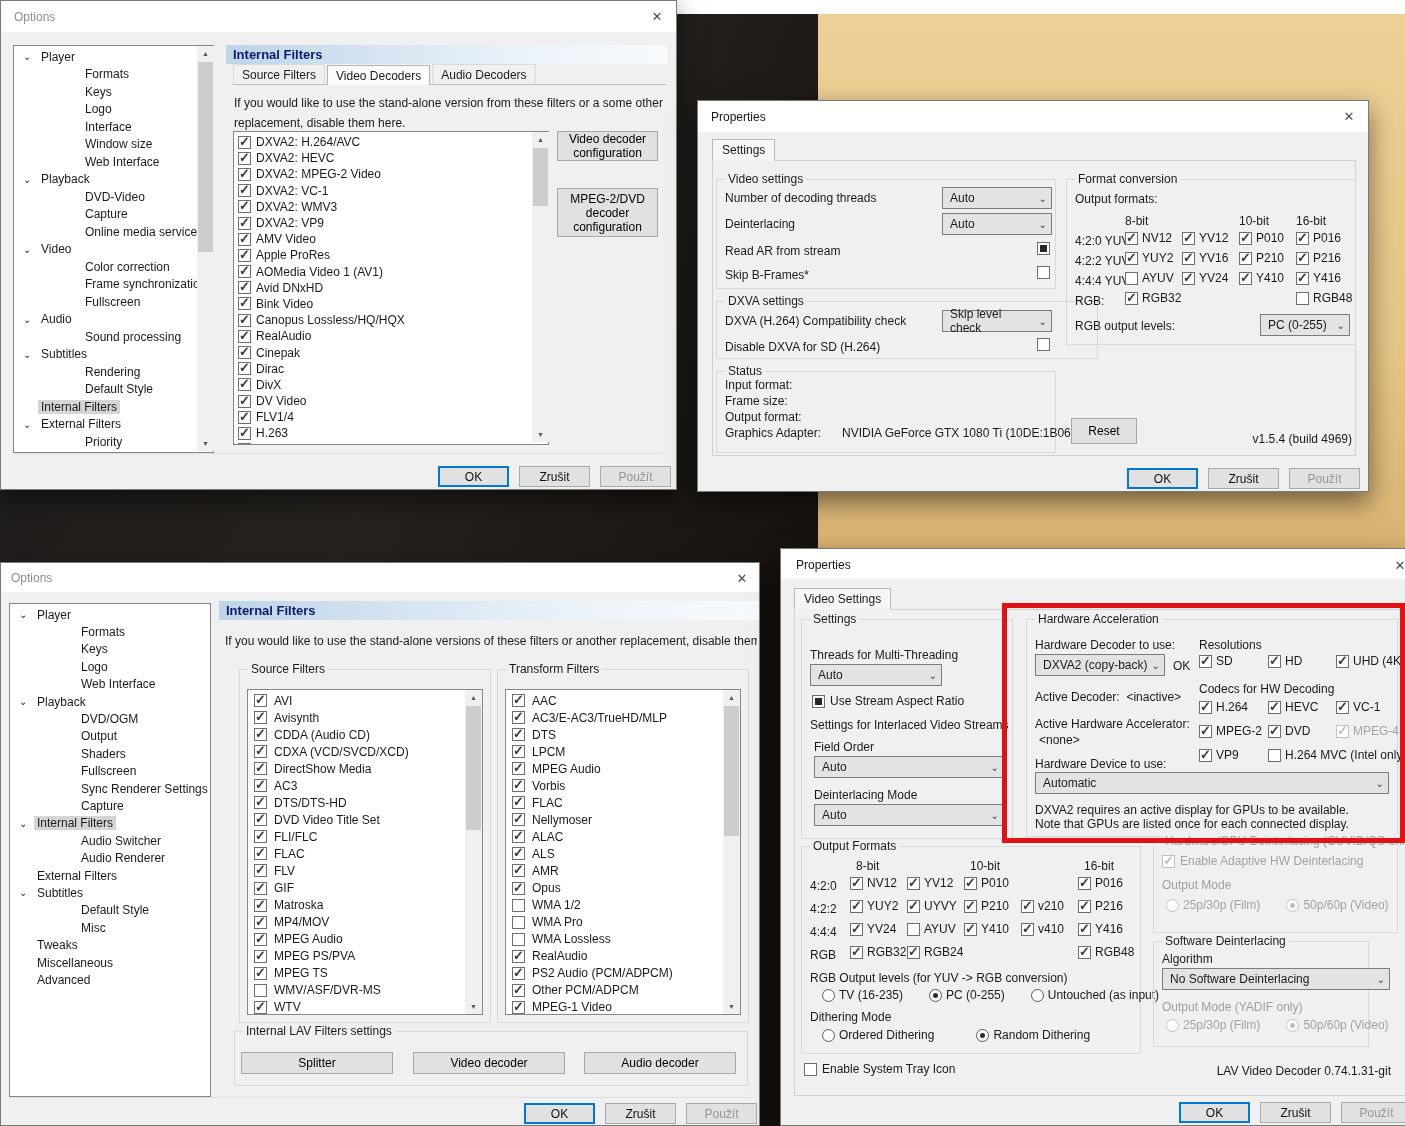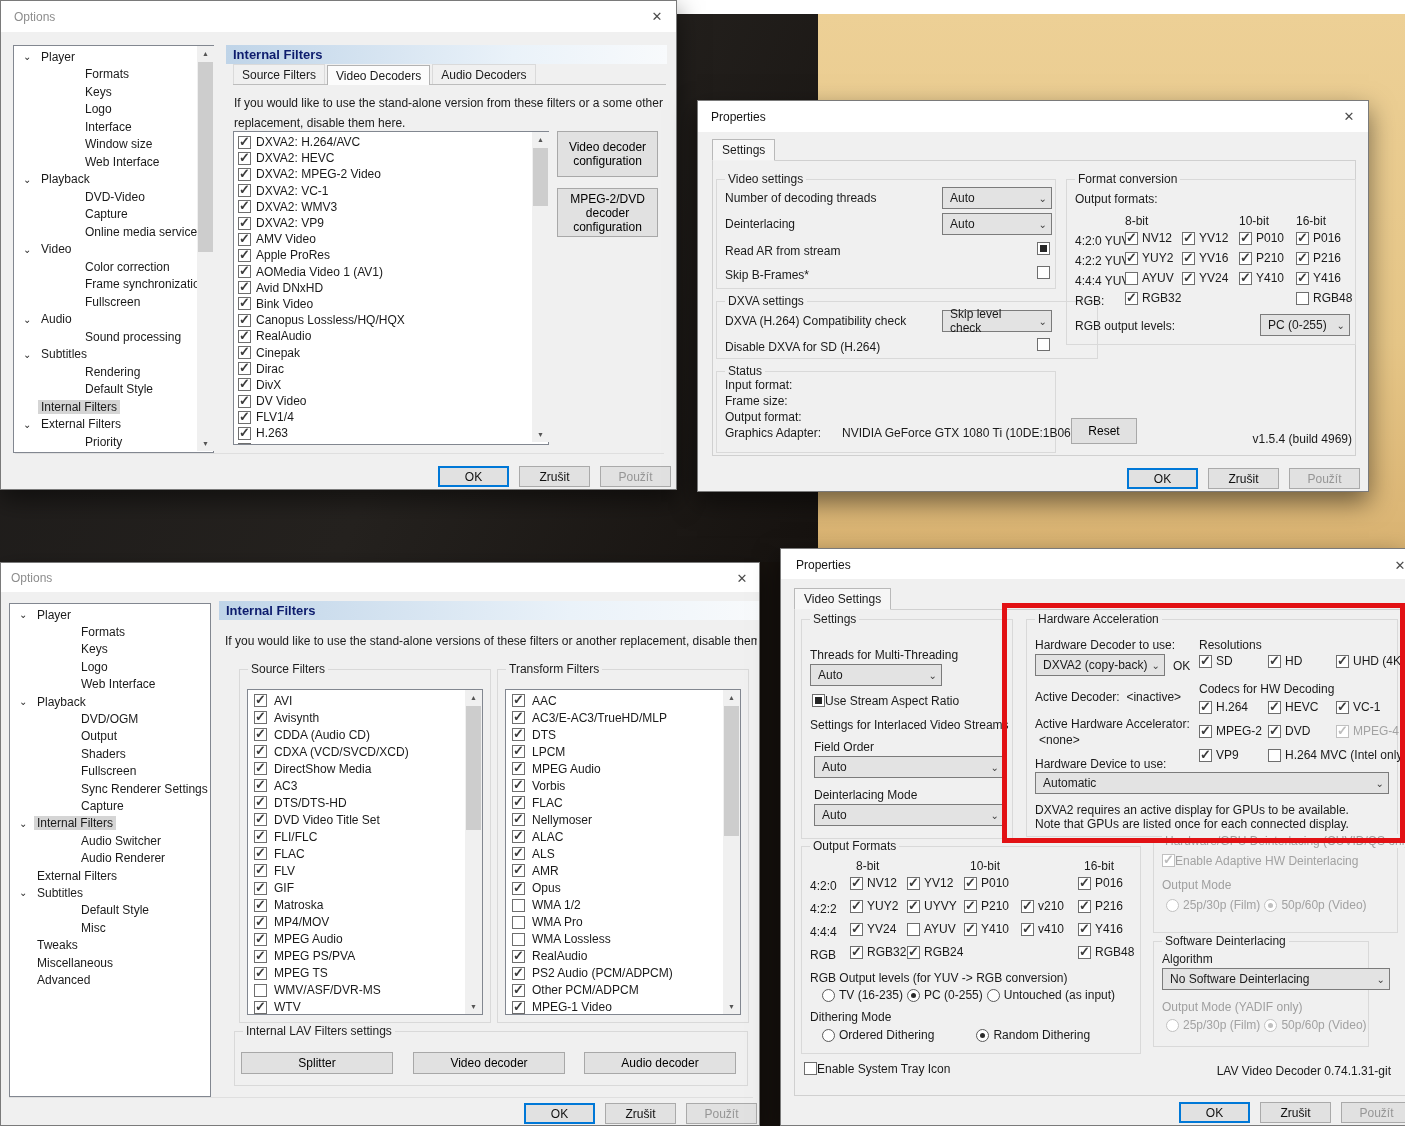--- a/index.html
+++ b/index.html
@@ -67,27 +67,27 @@
 .leg.gray{color:#9f9f9f}
 .lab{position:absolute;white-space:nowrap}
 .lab.gray{color:#9f9f9f}
 .combo{position:absolute;height:22px;background:#e3e3e3;border:1px solid #7b7b7b;display:flex;align-items:center;justify-content:space-between;padding:0 4px 0 7px;cursor:pointer}
 .cchev{font-size:10px;color:#404040;margin-left:4px}
 .btn{position:absolute;width:71px;height:21px;background:#e1e1e1;border:1px solid #aaa;font-size:12px;display:flex;align-items:center;justify-content:center;color:#111;cursor:pointer}
 .btn.default{border:2px solid #0078d7}
 .btn.disabled{color:#969696}
 .bigbtn{position:absolute;background:#e1e1e1;border:1px solid #a8a8a8;font-size:12px;line-height:14px;text-align:center;display:flex;align-items:center;justify-content:center;padding:2px 5px;cursor:pointer}
 .sep{position:absolute;height:1px;background:#dfdfdf}
-.cbrow{position:absolute;display:flex;align-items:flex-start;white-space:nowrap}
+.cbrow{position:absolute;display:flex;align-items:flex-end;gap:5px;white-space:nowrap}
 .cbonly{position:absolute}
 .rad{width:13px;height:13px;border:1px solid #595959;border-radius:50%;background:#fff;position:relative;flex:none}
 .checked > .rad::after{content:"";position:absolute;left:3px;top:3px;width:5px;height:5px;border-radius:50%;background:#2b2b2b}
 .disabled > .rad{border-color:#c2c2c2}
 .disabled.checked > .rad::after{background:#c0c0c0}
-.radgroup{position:absolute;display:flex;gap:4px}
+.radgroup{position:absolute;display:flex;gap:26px}
 .rg-wide{gap:42px}
 .ritem{display:flex;align-items:center;gap:4px;white-space:nowrap;cursor:pointer}
 i{font-style:normal}
 .fch{position:absolute;top:34px;left:calc(58px + var(--c)*57px);white-space:nowrap}
 .fcr{position:absolute;left:8px;top:calc(54px + var(--r)*20px);white-space:nowrap}
 .fcc{position:absolute;left:calc(58px + var(--c)*57px);top:calc(51px + var(--r)*20px);display:flex;align-items:center;gap:4px;white-space:nowrap}
 .g-of .fch{top:12px;left:calc(54px + var(--c)*57px)}
 .g-of .fcr{left:8px;top:calc(32px + var(--r)*23px)}
 .g-of .fcc{left:calc(48px + var(--c)*57px);top:calc(29px + var(--r)*23px)}
 .hwgrid{position:absolute;display:grid;grid-template-columns:67px 66px auto;gap:10px 2px}
@@ -315,21 +315,21 @@
           <span class="cb"></span>
           <span class="llab">H.264/AVC</span>
         </div>
       </div>
     <div class="vscroll" style="left:531px;top:131px;bottom:47px;right:auto">
       <span class="sarr up">▲</span>
       <span class="sthumb" style="top:16px;height:58px"></span>
       <span class="sarr dn">▼</span>
     </div>
 
-    <button class="bigbtn" style="left:556px;top:130px;width:101px;height:46px">Video decoder configuration</button>
+    <button class="bigbtn" style="left:556px;top:130px;width:101px;height:30px">Video decoder configuration</button>
     <button class="bigbtn" style="left:556px;top:187px;width:101px;height:49px">MPEG-2/DVD decoder configuration</button>
 
     <div class="sep" style="left:14px;width:649px;top:452px"></div>
     <button class="btn default" style="left:437px;top:465px">OK</button>
     <button class="btn" style="left:518px;top:465px">Zrušit</button>
     <button class="btn disabled" style="left:599px;top:465px">Použít</button>
   </section>
 
   <section class="win w2">
     <div class="caption"></div>

